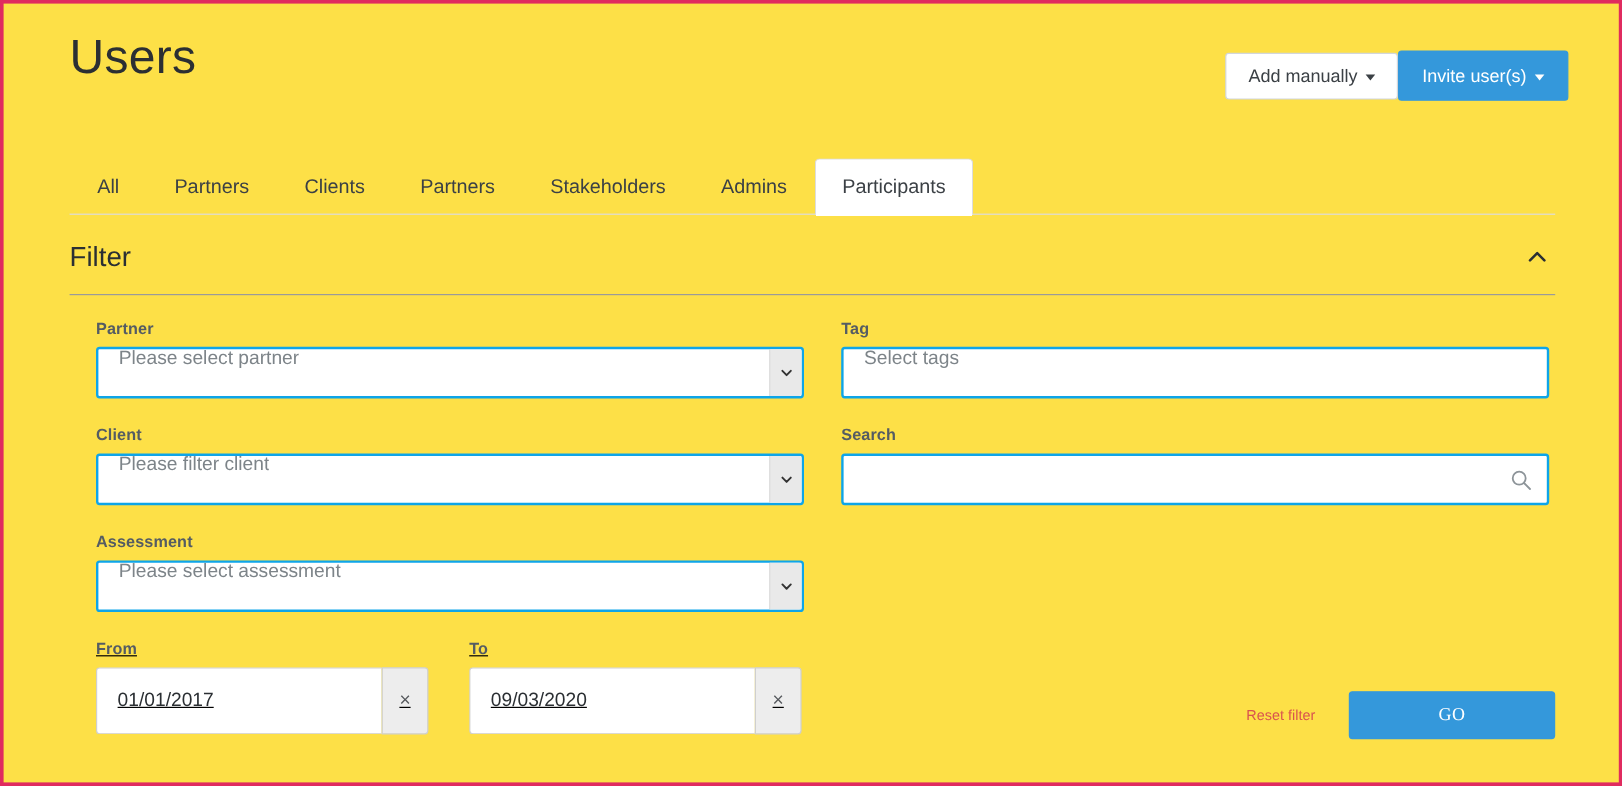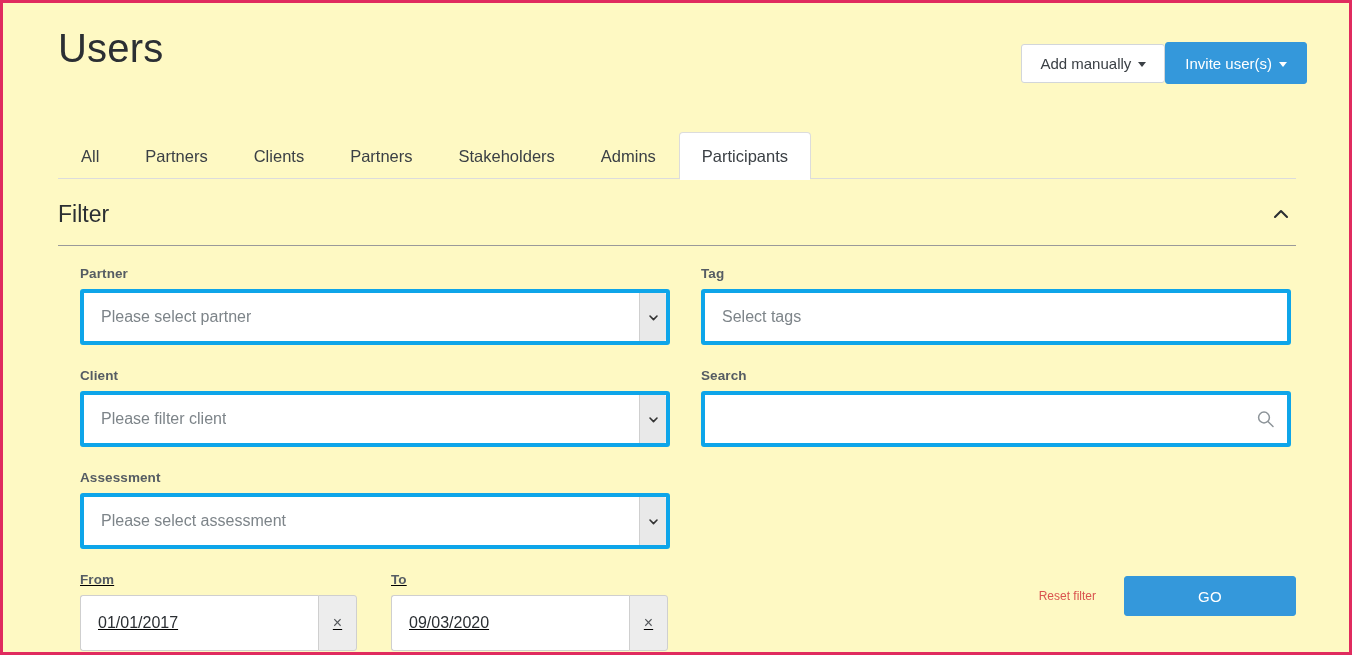--- a/index.html
+++ b/index.html
@@ -11,21 +11,21 @@
     width: 1352px; height: 655px;
     font-family: "Liberation Sans", sans-serif;
     overflow: hidden;
   }
 
   
   #app-frame {
     position: relative;
     width: 1352px; height: 655px;
     border: 3px solid #e02b5f;
-    background: #fef9c3;
+    background: #fde047;
   }
 
   
   #page-header {
     position: absolute;
     left: 55px; top: 22px; right: 42px;
     height: 70px;
   }
   #page-title {
     position: absolute;
@@ -164,27 +164,27 @@
     display: block;
     font-size: 13.5px;
     font-weight: bold;
     color: #555c63;
     margin-bottom: 8px;
     letter-spacing: 0.1px;
   }
 
   .control {
     position: relative;
-    height: 56px;
+    height: 43px;
     width: 100%;
-    border: 4px solid #0ea5e9;
+    border: 2px solid #0ea5e9;
     border-radius: 3px;
     background: #ffffff;
     display: flex;
-    align-items: center;
+    align-items: flex-start;
   }
   .control-text {
     padding-left: 17px;
     font-size: 16px;
     color: #7d8489;
     line-height: 1;
     white-space: nowrap;
     overflow: hidden;
   }
 
@@ -272,20 +272,21 @@
     background: #3498db;
     border: 1px solid #3498db;
     color: #ffffff;
     font-size: 15px;
     border-radius: 3px;
     letter-spacing: 0.4px;
     cursor: pointer;
     display: flex;
     align-items: center;
     justify-content: center;
+    font-family: Liberation Serif, serif;
   }
 </style>
 </head>
 <body>
 
 <div id="app-frame">
 
   <div id="page-header">
     <div id="page-title">Users</div>
 

